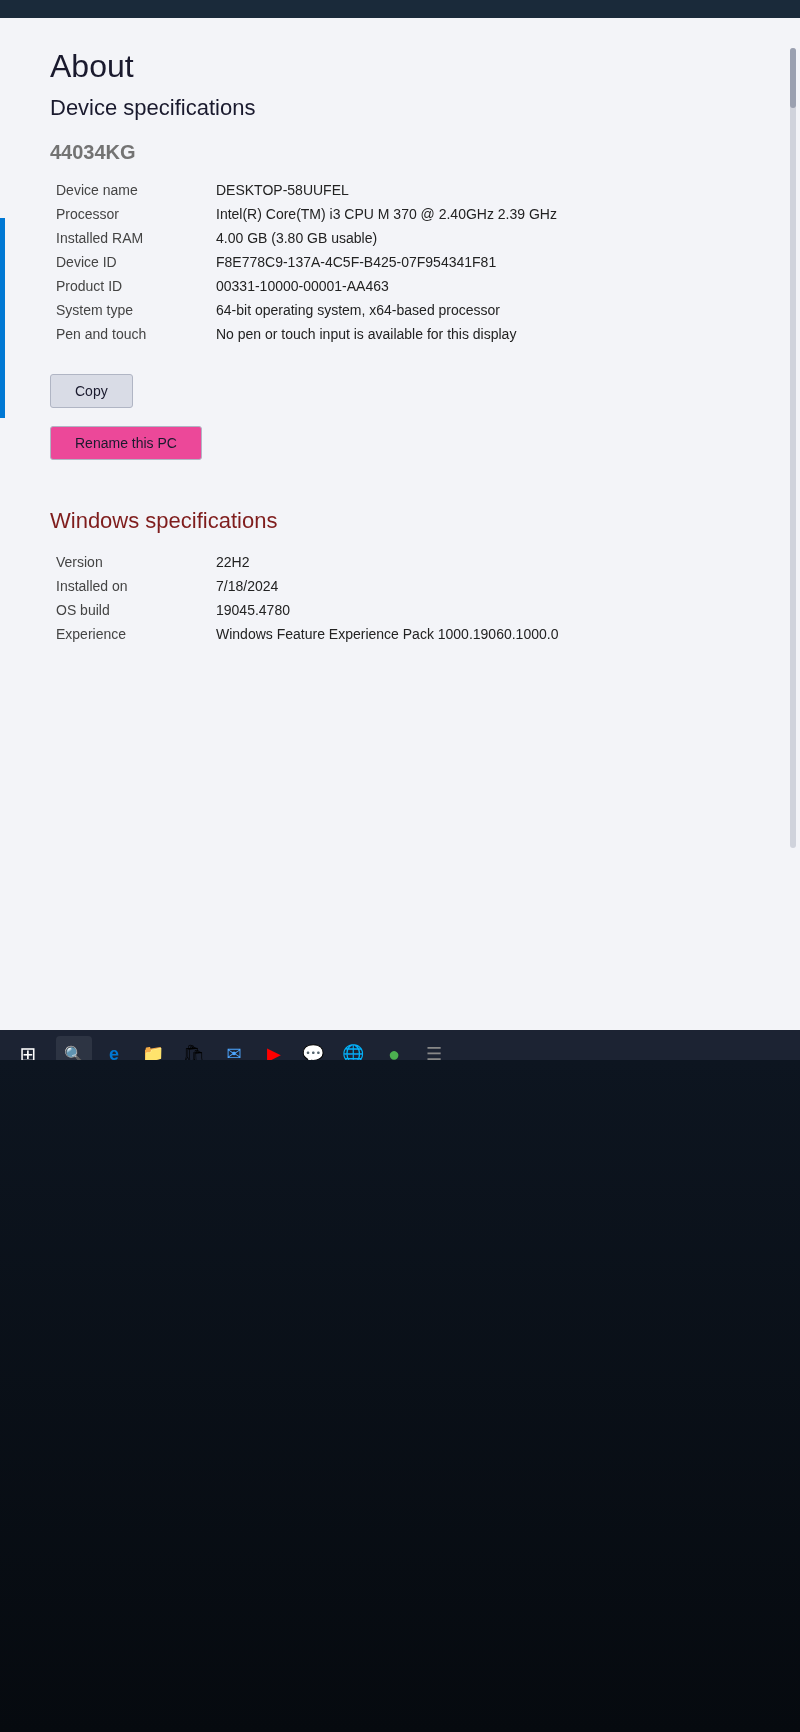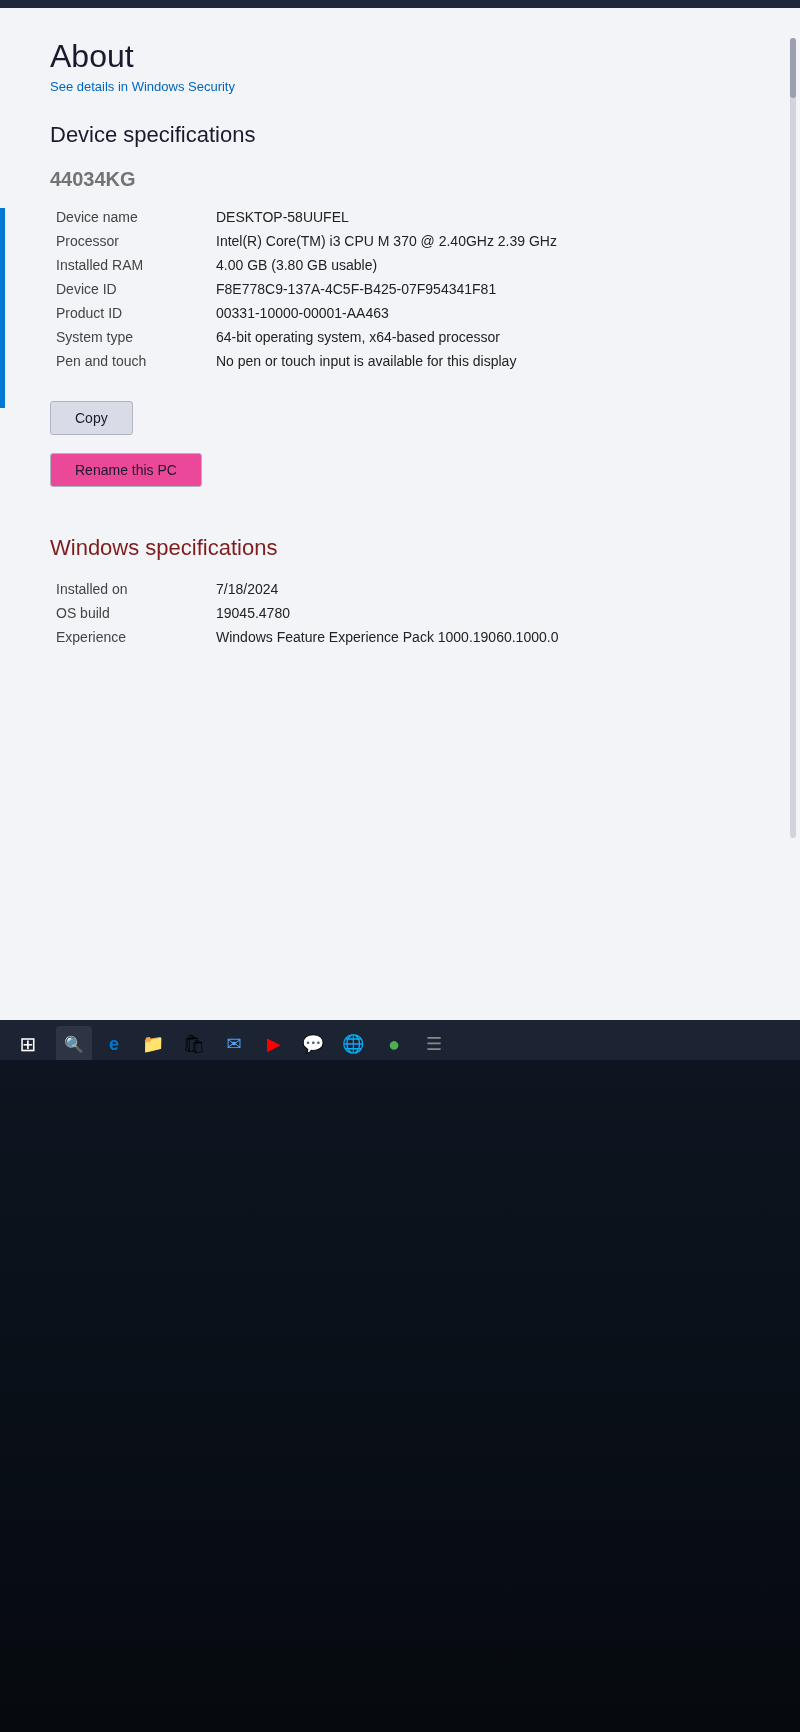--- a/index.html
+++ b/index.html
@@ -195,27 +195,26 @@
       height: 60px;
       background: #9aa0b0;
       border-radius: 3px;
     }
   </style>
 </head>
 <body>
 
 <div style="position: relative; width: 800px; height: 1732px; background: #1a2a3a;">
 
-  <div class="screen-area" style="position: absolute; top: 8px; left: 0;">
+  <div class="screen-area" style="position: absolute; top: 18px; left: 0;">
     <div class="settings-panel">
 
       <div class="left-accent"></div>
 
       <h1 class="page-title">About</h1>
-      <a class="subtitle-link">See details in Windows Security</a>
 
       <h2 class="section-title">Device specifications</h2>
 
       <div class="device-name-label">44034KG</div>
 
       <table class="spec-table">
         <tbody id="device-spec-rows">
             <tr>
               <td>Device name</td>
               <td>DESKTOP-58UUFEL</td>
@@ -250,20 +249,24 @@
       <div class="btn-row">
         <button class="copy-btn">Copy</button>
         <button class="rename-btn">Rename this PC</button>
       </div>
 
       <h2 class="windows-section-title">Windows specifications</h2>
 
       <table class="spec-table">
         <tbody id="windows-spec-rows">
             <tr>
+              <td>Version</td>
+              <td>22H2</td>
+            </tr>
+            <tr>
               <td>Installed on</td>
               <td>7/18/2024</td>
             </tr>
             <tr>
               <td>OS build</td>
               <td>19045.4780</td>
             </tr>
             <tr>
               <td>Experience</td>
               <td>Windows Feature Experience Pack 1000.19060.1000.0</td>

